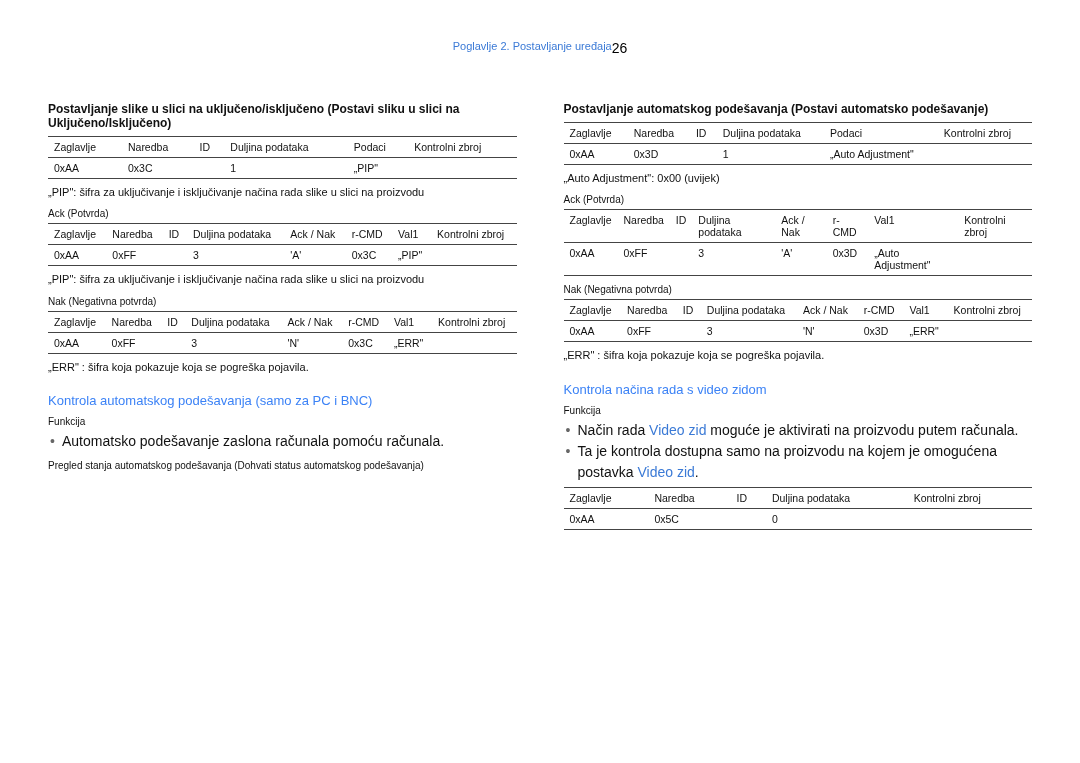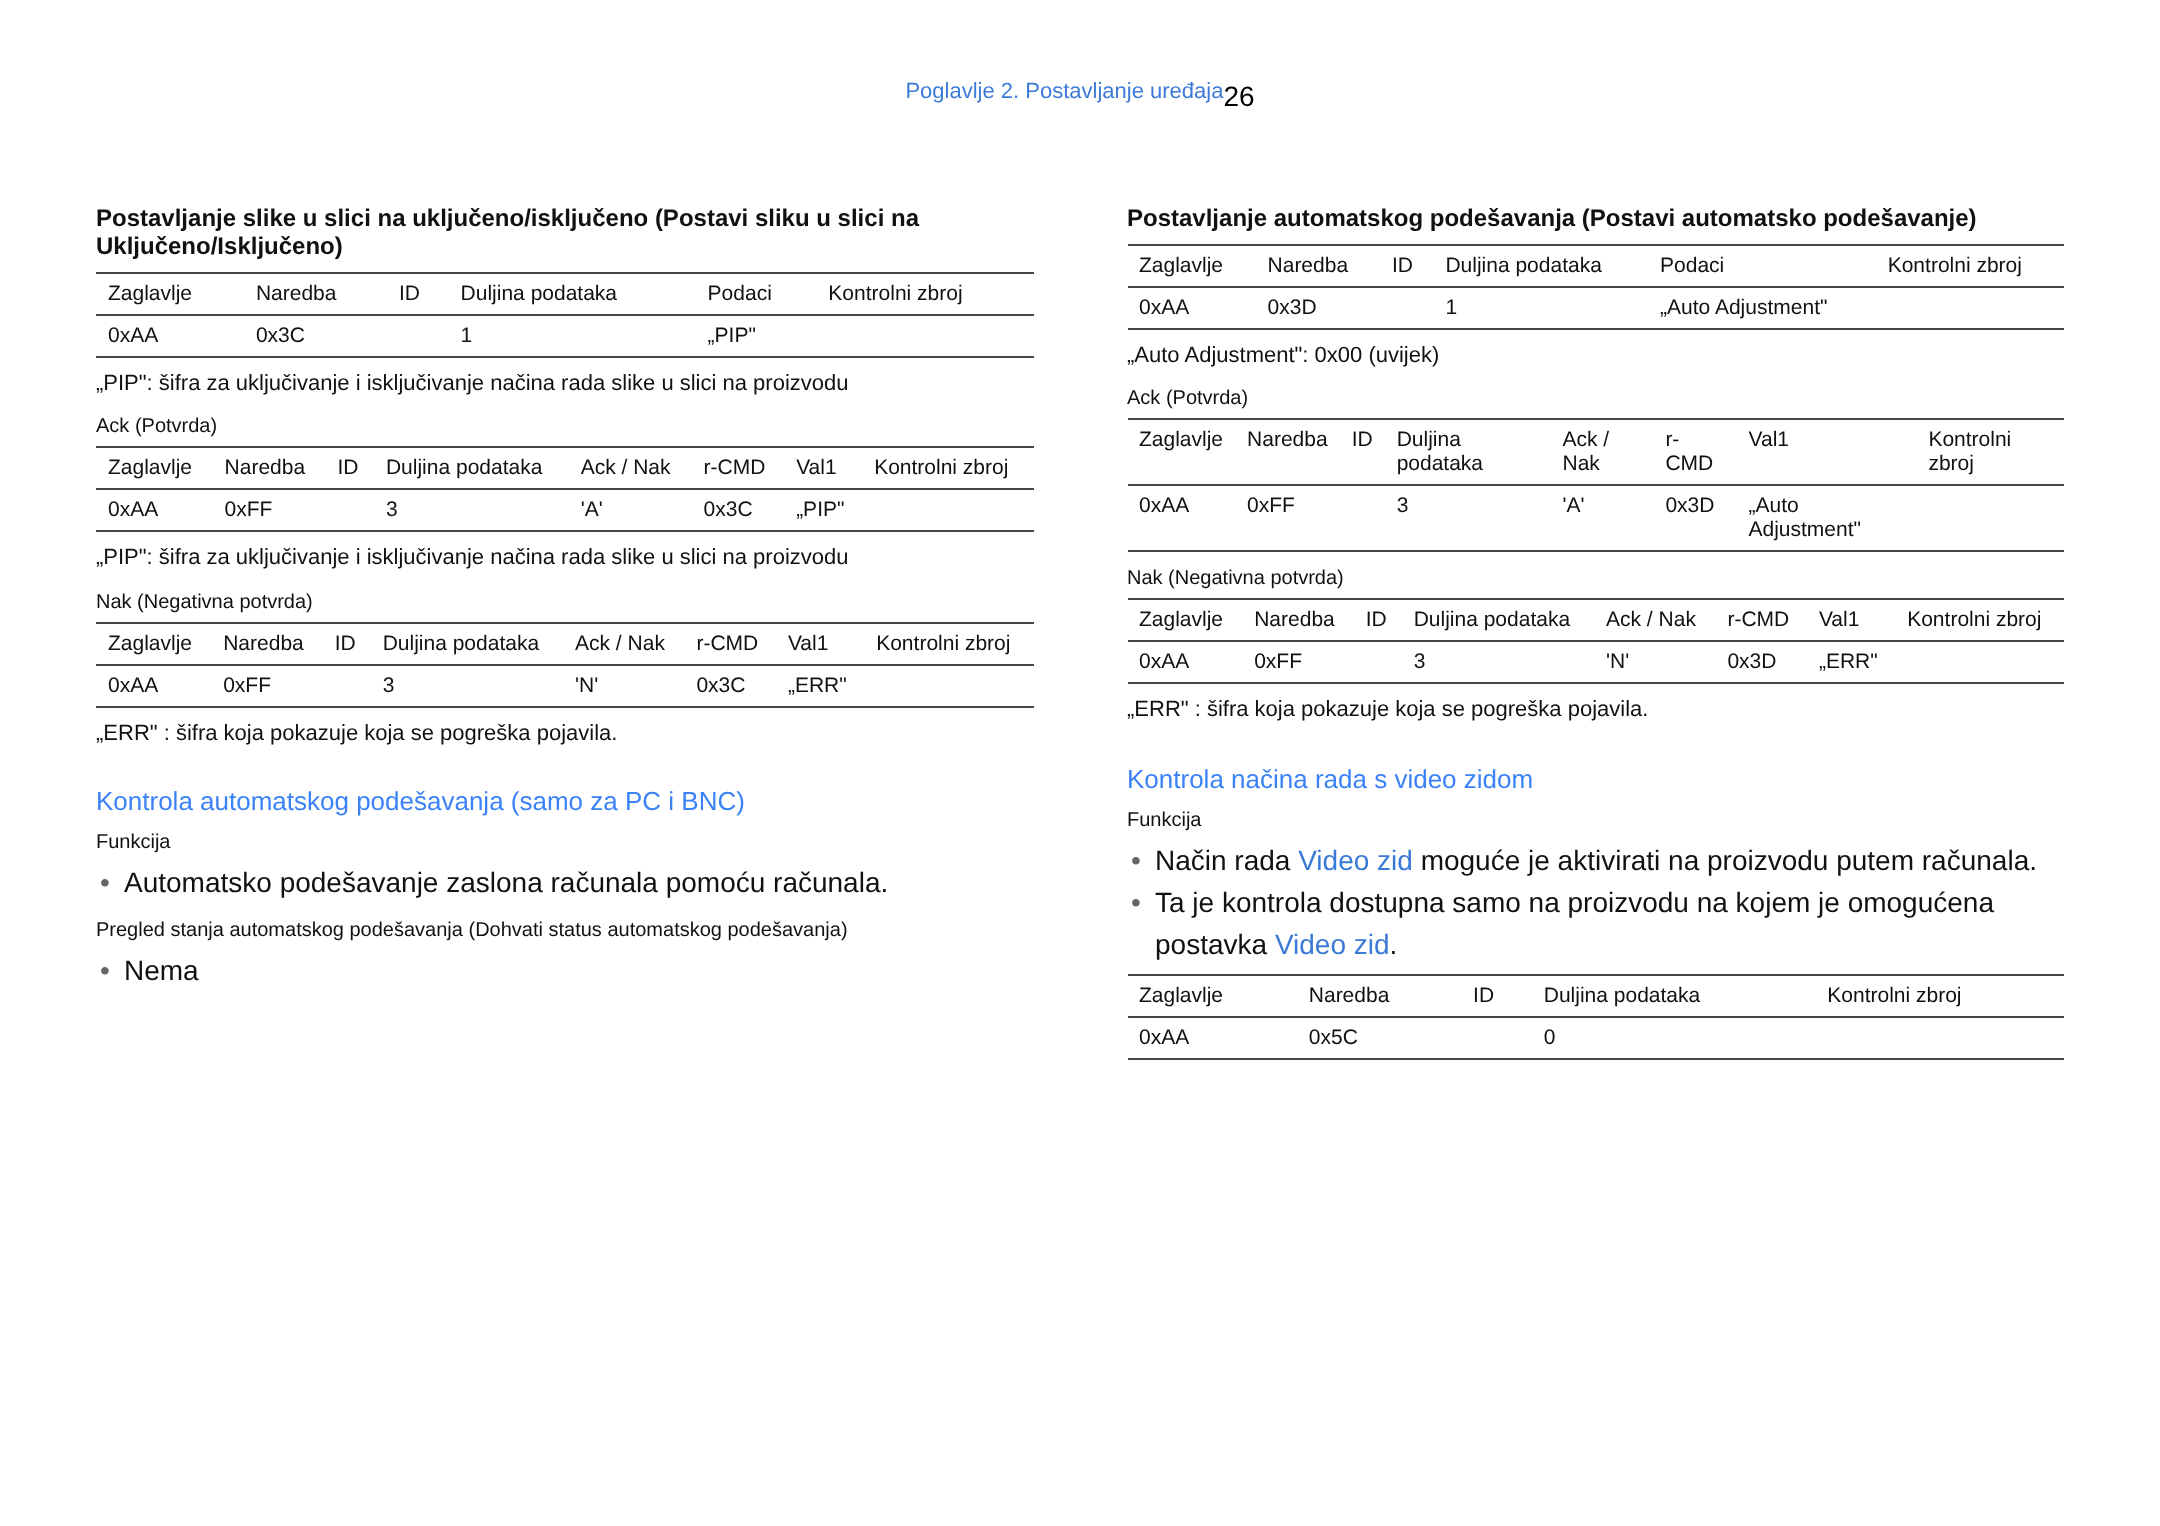--- a/index.html
+++ b/index.html
@@ -116,23 +116,20 @@
         </tbody>
     </table>
     <p>„ERR" : šifra koja pokazuje koja se pogreška pojavila.</p>
 
     <div class="sec-title">Kontrola automatskog podešavanja (samo za PC i BNC)</div>
     <div class="h4">Funkcija</div>
     <ul>
       <li>Automatsko podešavanje zaslona računala pomoću računala.</li>
     </ul>
     <div class="h4">Pregled stanja automatskog podešavanja (Dohvati status automatskog podešavanja)</div>
-    <ul>
-      <li>Nema</li>
-    </ul>
   </div>
 
   <div class="col">
     <div class="h3">Postavljanje automatskog podešavanja (Postavi automatsko podešavanje)</div>
     <table>
       <thead>
           <tr>
         <th>Zaglavlje</th>
         <th>Naredba</th>
         <th>ID</th>

